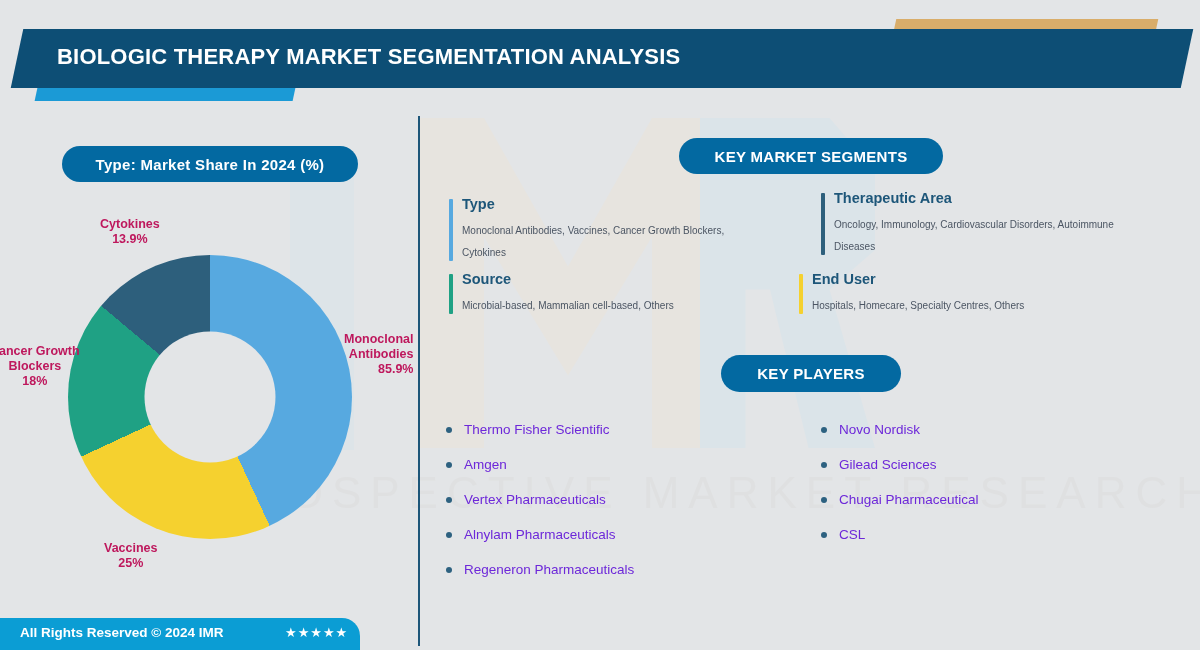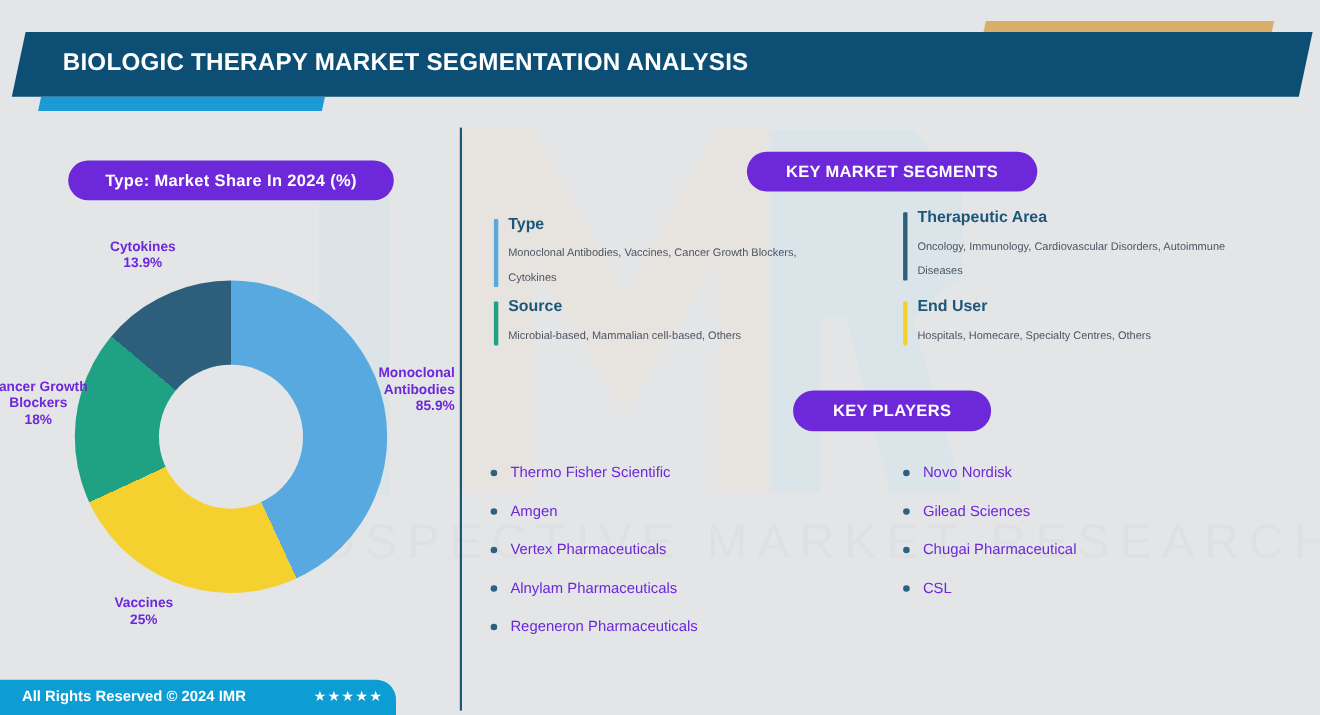--- a/index.html
+++ b/index.html
@@ -104,21 +104,21 @@
     left: 418px;
     top: 116px;
     width: 2px;
     height: 530px;
     background: #1d5679;
   }
 
   
   .pill {
     position: absolute;
-    background: #6d28d9;
+    background: #0369a1;
     color: #ffffff;
     border-radius: 22px;
     font-size: 15px;
     font-weight: bold;
     display: flex;
     align-items: center;
     justify-content: center;
     letter-spacing: 0.3px;
     white-space: nowrap;
   }
@@ -159,21 +159,21 @@
     left: 50%;
     top: 50%;
     transform: translate(-50%, -50%);
     width: 131px;
     height: 131px;
     border-radius: 50%;
     background: #e3e5e7;
   }
   .slice-label {
     position: absolute;
-    color: #6d28d9;
+    color: #be185d;
     font-size: 12.5px;
     font-weight: bold;
     line-height: 15px;
     white-space: nowrap;
   }
   #label-monoclonal { left: 344px; top: 332px; text-align: right; }
   #label-cytokines  { left: 100px; top: 217px; text-align: center; }
   #label-cgb        { left: -10px; top: 344px; text-align: center; }
   #label-vaccines   { left: 104px; top: 541px; text-align: center; }
 
@@ -198,21 +198,21 @@
   }
   .seg-body {
     color: #4b5563;
     font-size: 10px;
     line-height: 22px;
     max-width: 300px;
   }
   #seg-type      { left: 449px; top: 196px; }
   #seg-source    { left: 449px; top: 271px; }
   #seg-thera     { left: 821px; top: 190px; }
-  #seg-enduser   { left: 821px; top: 271px; }
+  #seg-enduser   { left: 799px; top: 271px; }
 
   
   .players-col {
     position: absolute;
   }
   #players-col-left  { left: 446px; top: 412px; }
   #players-col-right { left: 821px; top: 412px; }
   .player-item {
     display: flex;
     align-items: center;

